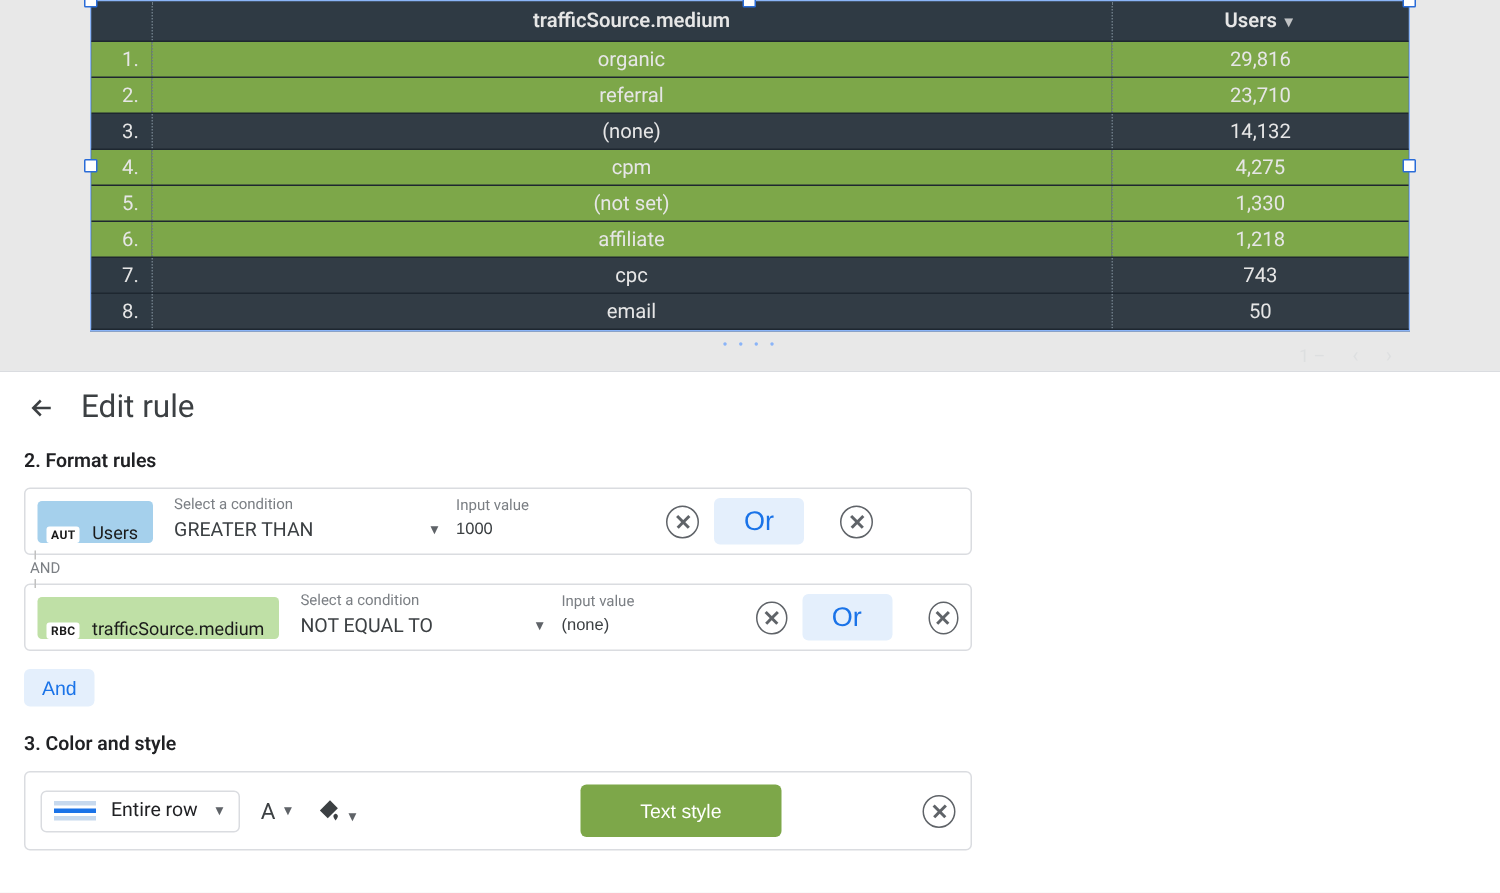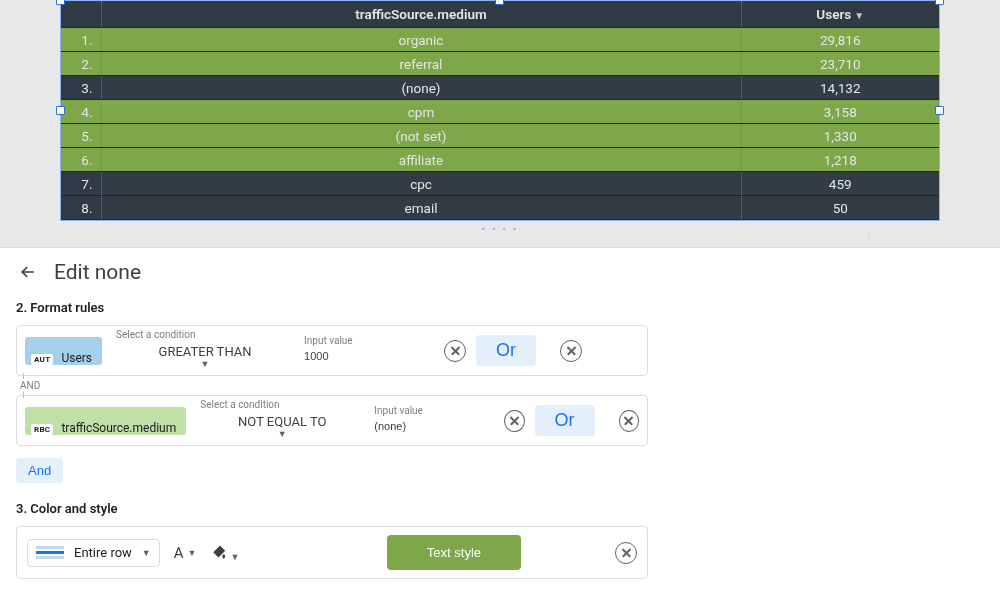--- a/index.html
+++ b/index.html
@@ -28,21 +28,21 @@
   .back-arrow { cursor: pointer; width: 20px; height: 20px; display:flex; align-items:center; justify-content:center; }
   .sect-title { font-size: 13px; font-weight: 600; padding: 4px 16px 10px; }
 
   .rule-row { display: flex; align-items: center; border: 1px solid #dadce0; border-radius: 4px; margin: 0 16px; padding: 6px 8px; gap: 10px; width: 632px; }
   .field-chip { display: inline-flex; align-items: flex-end; height: 28px; padding: 0 10px 0 6px; border-radius: 3px; font-size: 12px; }
   .chip-blue { background: #a5d0ec; color: #1a1a1a; }
   .chip-green { background: #bfe0a6; color: #1a1a1a; }
   .chip-tag { font-size: 8px; background: #fff; border-radius: 2px; padding: 1px 3px; margin-right: 8px; font-weight: 700; letter-spacing: .3px; }
   .cond-col { width: 178px; position: relative; margin-left: 4px; }
   .cond-label { font-size: 10px; color: #7b7f84; position: absolute; top: -3px; left: 0; }
-  .cond-select { width: 100%; border: none; font-size: 13px; padding-top: 12px; background: transparent; cursor: pointer; color: #3c4043; display: flex; justify-content: space-between; align-items: center; flex-direction: column; }
+  .cond-select { width: 100%; border: none; font-size: 13px; padding-top: 12px; background: transparent; cursor: pointer; color: #3c4043; display: flex; justify-content: space-between; align-items: center; }
   .val-col { width: 130px; position: relative; }
   .val-input { width: 100%; border: none; font-size: 11px; padding-top: 12px; background: transparent; outline: none; color: #3c4043; }
   .clear-btn { width: 22px; height: 22px; border: 1.5px solid #5f6368; border-radius: 50%; display: flex; align-items: center; justify-content: center; cursor: pointer; font-size: 12px; color: #5f6368; position: relative; }
   .clear-btn::before, .clear-btn::after { content:''; position:absolute; width:11px; height:1.5px; background:#5f6368; }
   .clear-btn::before { transform: rotate(45deg); } .clear-btn::after { transform: rotate(-45deg); }
   .or-btn { background: #e4effc; color: #1a73e8; border: none; padding: 5px 20px; border-radius: 4px; font-size: 18px; cursor: pointer; }
   .delete-rule { margin-left: 14px; }
   .and-lbl { font-size: 10px; color: #7b7f84; margin: 4px 0 4px 20px; position: relative; }
   .and-lbl::before, .and-lbl::after { content:''; position:absolute; left:3px; width:1px; height:6px; background:#c0c0c0; }
   .and-lbl::before { top:-7px; } .and-lbl::after { bottom:-7px; }
@@ -88,36 +88,36 @@
             <td class="col-usr">23,710</td>
           </tr>
           <tr class="dark">
             <td class="col-idx">3.</td>
             <td class="col-med">(none)</td>
             <td class="col-usr">14,132</td>
           </tr>
           <tr class="hilite">
             <td class="col-idx">4.</td>
             <td class="col-med">cpm</td>
-            <td class="col-usr">3,158</td>
+            <td class="col-usr">4,275</td>
           </tr>
           <tr class="hilite">
             <td class="col-idx">5.</td>
             <td class="col-med">(not set)</td>
             <td class="col-usr">1,330</td>
           </tr>
           <tr class="hilite">
             <td class="col-idx">6.</td>
             <td class="col-med">affiliate</td>
             <td class="col-usr">1,218</td>
           </tr>
           <tr class="dark">
             <td class="col-idx">7.</td>
             <td class="col-med">cpc</td>
-            <td class="col-usr">459</td>
+            <td class="col-usr">743</td>
           </tr>
           <tr class="dark">
             <td class="col-idx">8.</td>
             <td class="col-med">email</td>
             <td class="col-usr">50</td>
           </tr>
         </tbody>
     </table>
   </div>
   <div class="page-dots">• • • •</div>
@@ -128,21 +128,21 @@
   </div>
 </div>
 
 <div class="panel">
   <div class="panel-hd">
     <div class="back-arrow">
       <svg width="20" height="20" viewBox="0 0 24 24" fill="none" stroke="#3c4043" stroke-width="2">
           <path d="M19 12H5M11 18l-6-6 6-6"></path>
         </svg>
     </div>
-    <span>Edit none</span>
+    <span>Edit rule</span>
   </div>
 
   <div class="sect-title">2. Format rules</div>
 
   
   <div class="rule-row">
     <div class="field-chip chip-blue">
       <span class="chip-tag">AUT</span>
       <span>Users</span>
     </div>

